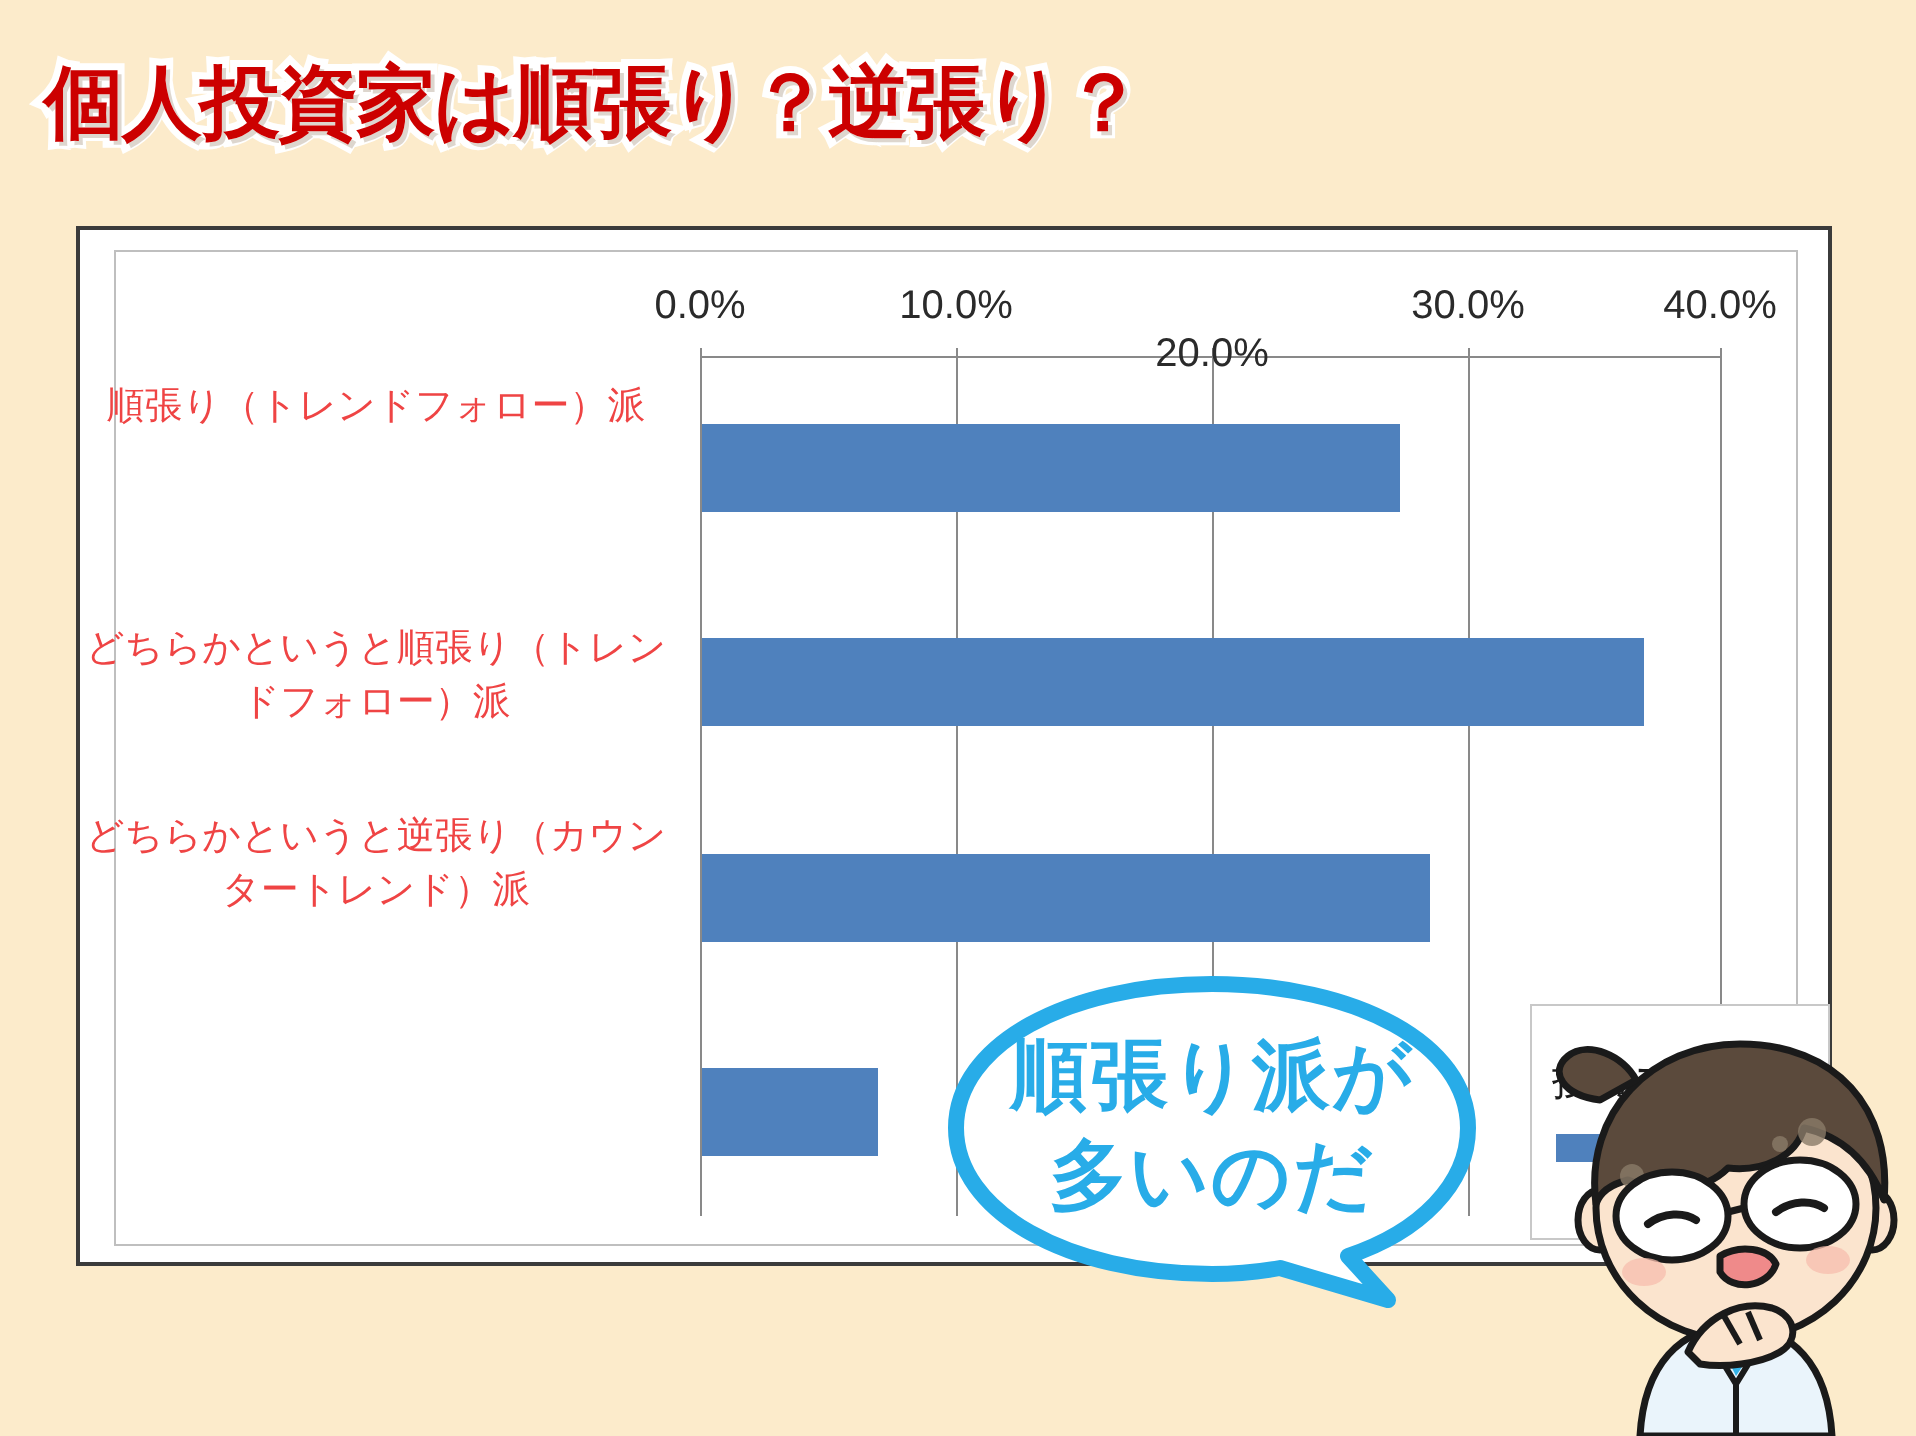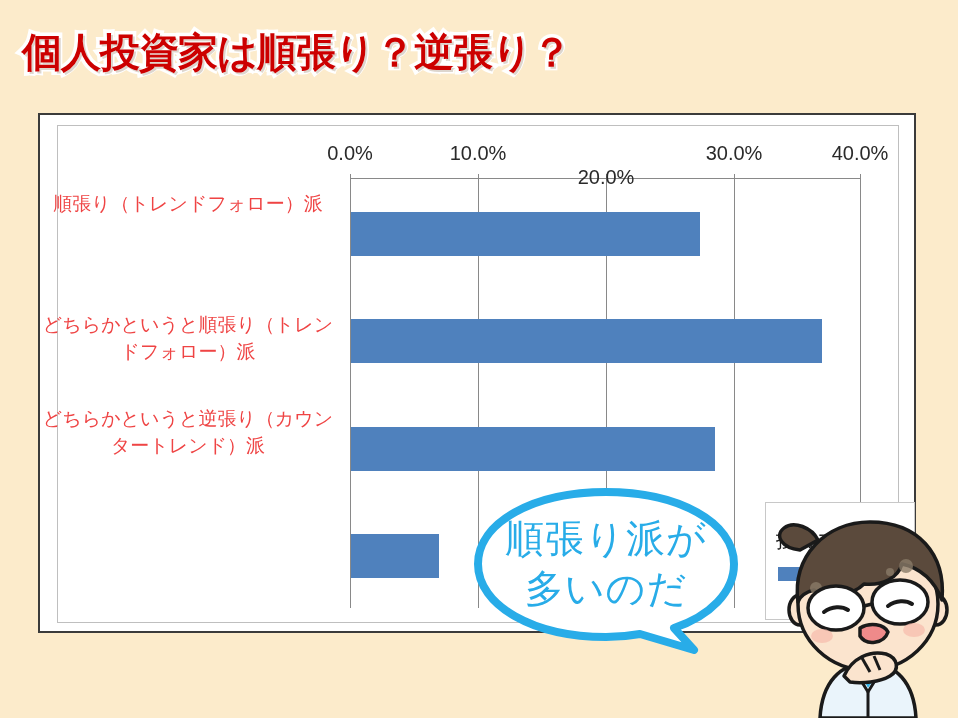--- a/index.html
+++ b/index.html
@@ -185,21 +185,21 @@
     height: 166px;
   }
   #bubble svg { display: block; }
   #bubble-text {
     position: absolute;
     left: 0;
     top: 26px;
     width: 268px;
     text-align: center;
     font-size: 39px;
-    font-weight: normal;
+    font-weight: bold;
     line-height: 50px;
     color: #28ACE8;
     letter-spacing: 1px;
   }
 
   
   #character {
     position: absolute;
     left: 778px;
     top: 506px;

